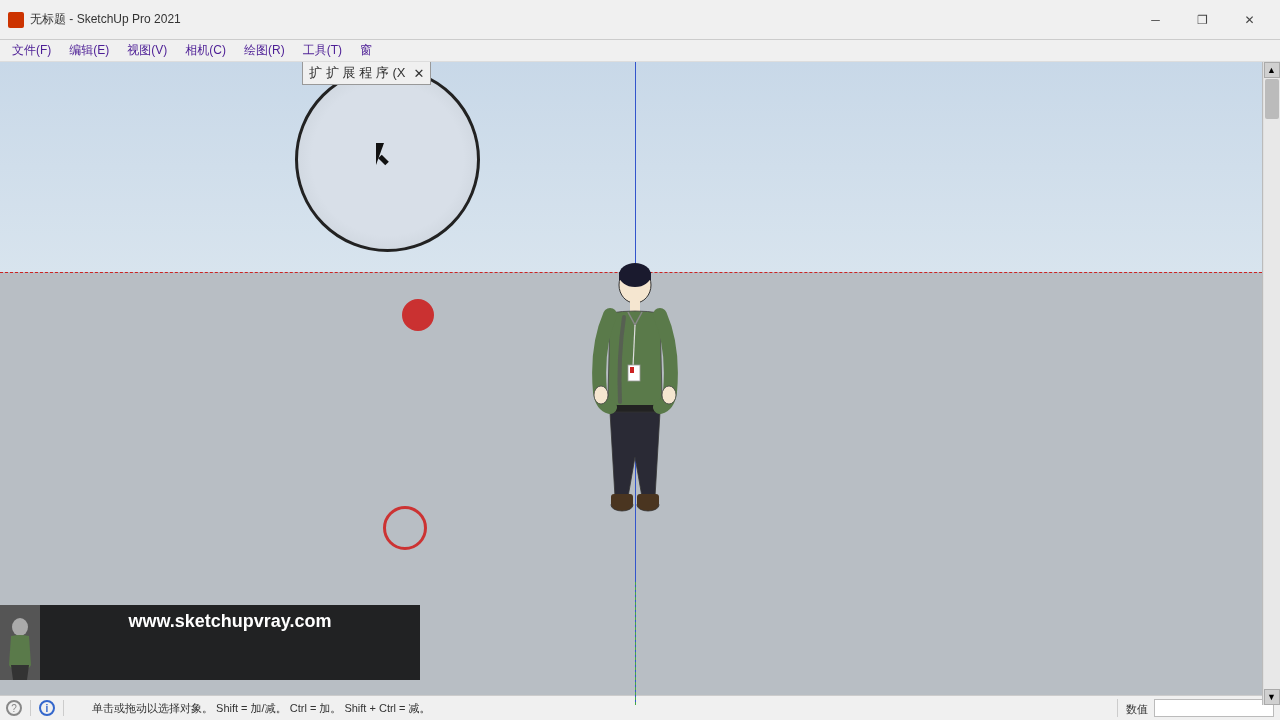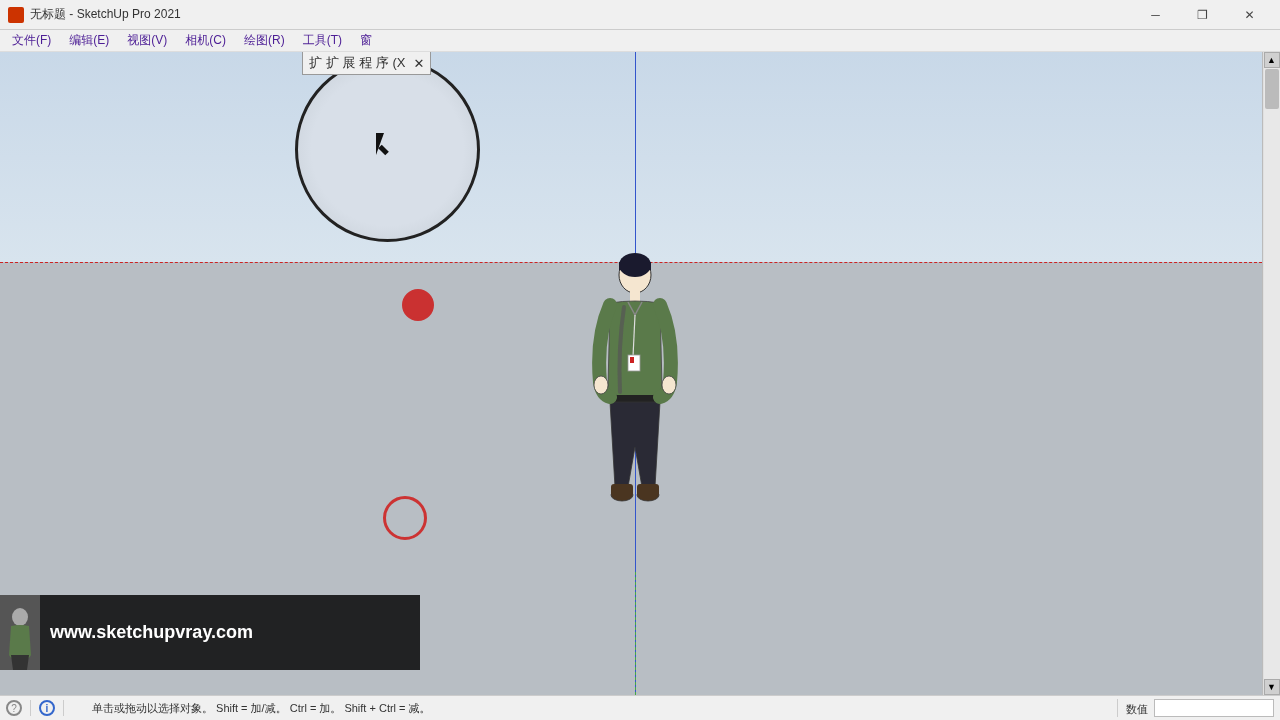--- a/index.html
+++ b/index.html
@@ -1,21 +1,21 @@
 <!DOCTYPE html>
 <html><head>
   <meta charset="utf-8">
   <style>
     * { margin: 0; padding: 0; box-sizing: border-box; }
     body { width: 1280px; height: 720px; overflow: hidden; font-family: 'Microsoft YaHei', SimSun, sans-serif; font-size: 12px; background: #d0d0d0; }
 
     
     #titlebar {
       width: 100%;
-      height: 30px;
+      height: 40px;
       background: #f0f0f0;
       display: flex;
       align-items: center;
       justify-content: space-between;
       border-bottom: 1px solid #ccc;
       padding: 0 8px;
       position: relative;
       z-index: 100;
     }
     #titlebar-left {
@@ -299,21 +299,21 @@
     #watermark-avatar {
       width: 40px;
       background: #555;
       display: flex; align-items: flex-end; justify-content: center;
       overflow: hidden;
     }
     #watermark-text {
       flex: 1;
       padding: 6px 10px;
       display: flex;
-      flex-direction: column;
+      flex-direction: row;
       justify-content: center;
       gap: 4px;
     }
     #watermark-url {
       color: white;
       font-size: 18px;
       font-weight: bold;
       font-family: Arial, sans-serif;
     }
     #watermark-desc {

